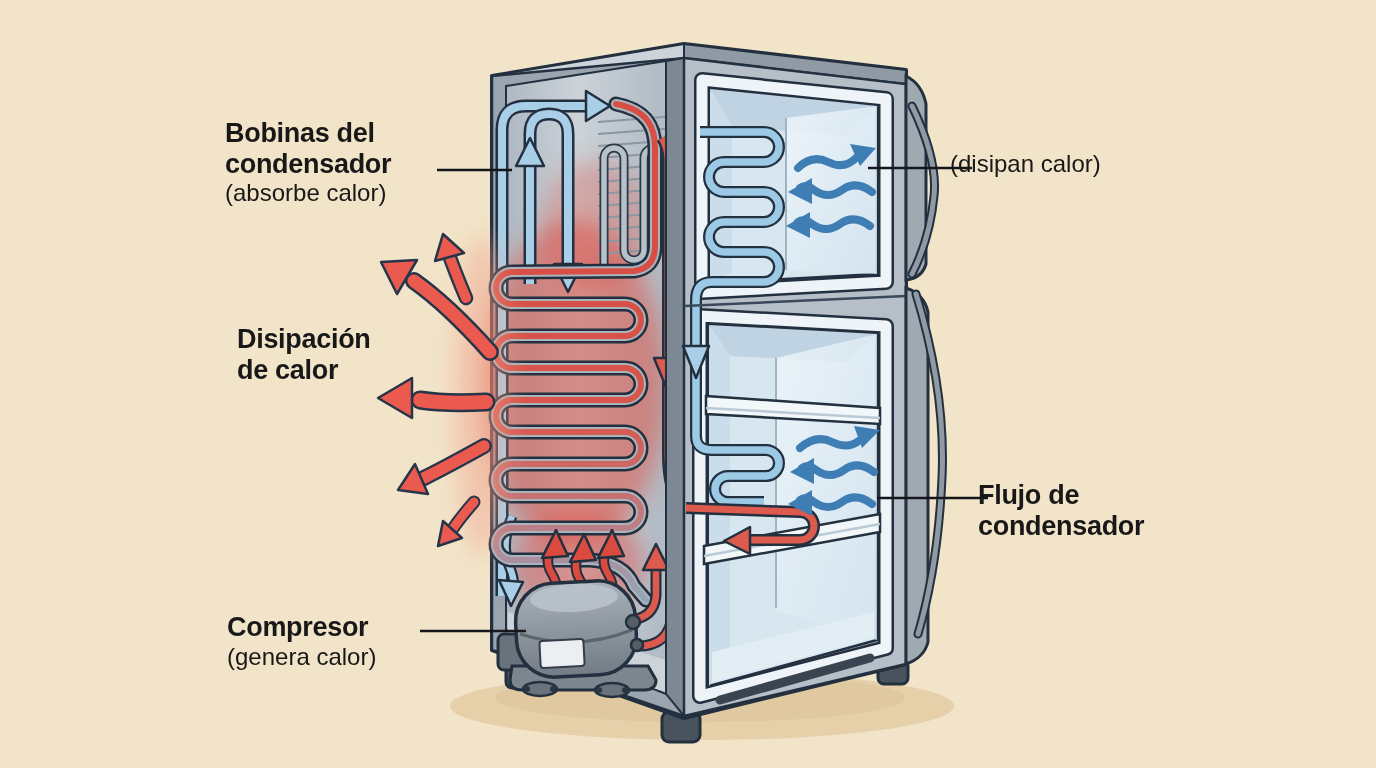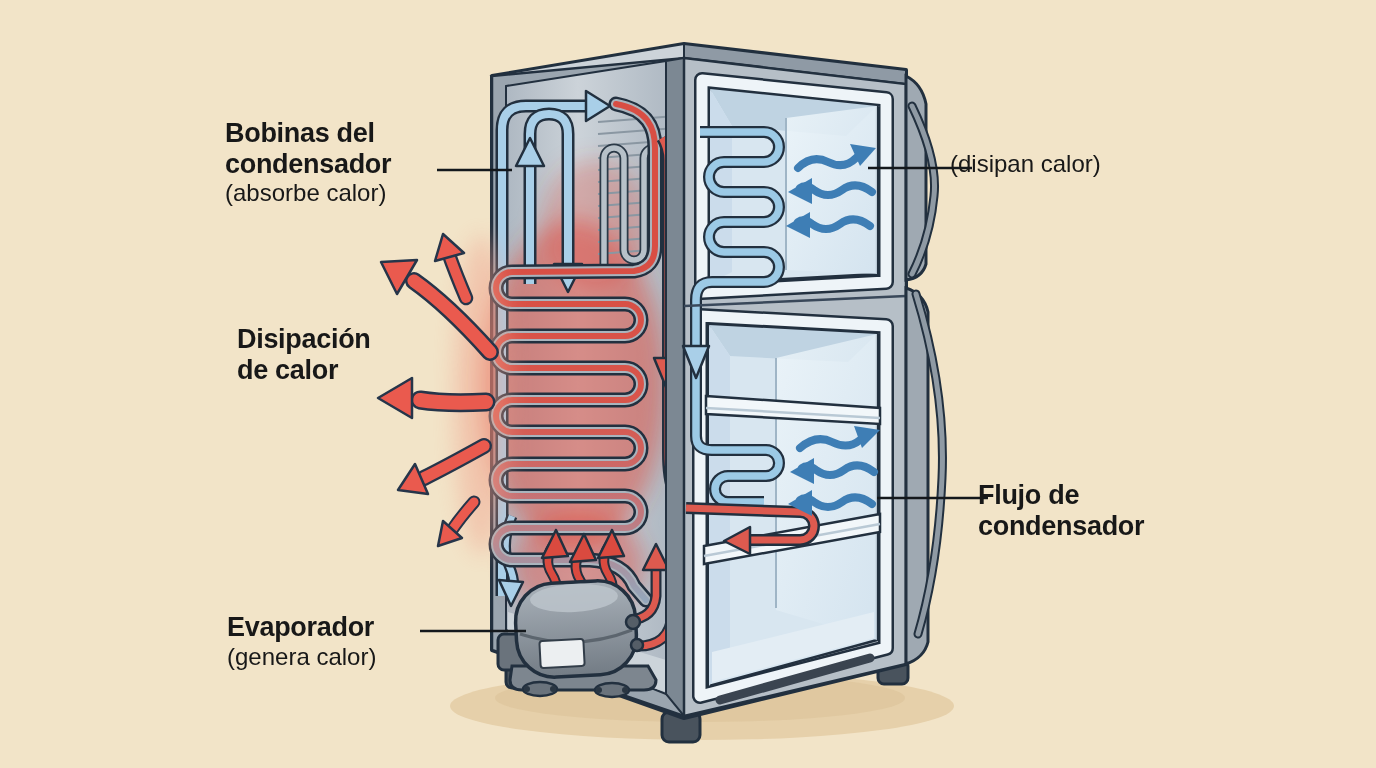--- a/index.html
+++ b/index.html
@@ -280,17 +280,17 @@
 
 <div class="label" style="left:237px;top:324px;width:170px;">
   <div class="t">Disipación de calor</div>
 </div>
 
 <div class="label" style="left:978px;top:480px;width:180px;">
   <div class="t">Flujo de condensador</div>
 </div>
 
 <div class="label" style="left:227px;top:612px;width:220px;">
-  <div class="t">Evaporador</div>
+  <div class="t">Compresor</div>
   <div class="s">(genera calor)</div>
 </div>
 
 </div>
 
 </body></html>

